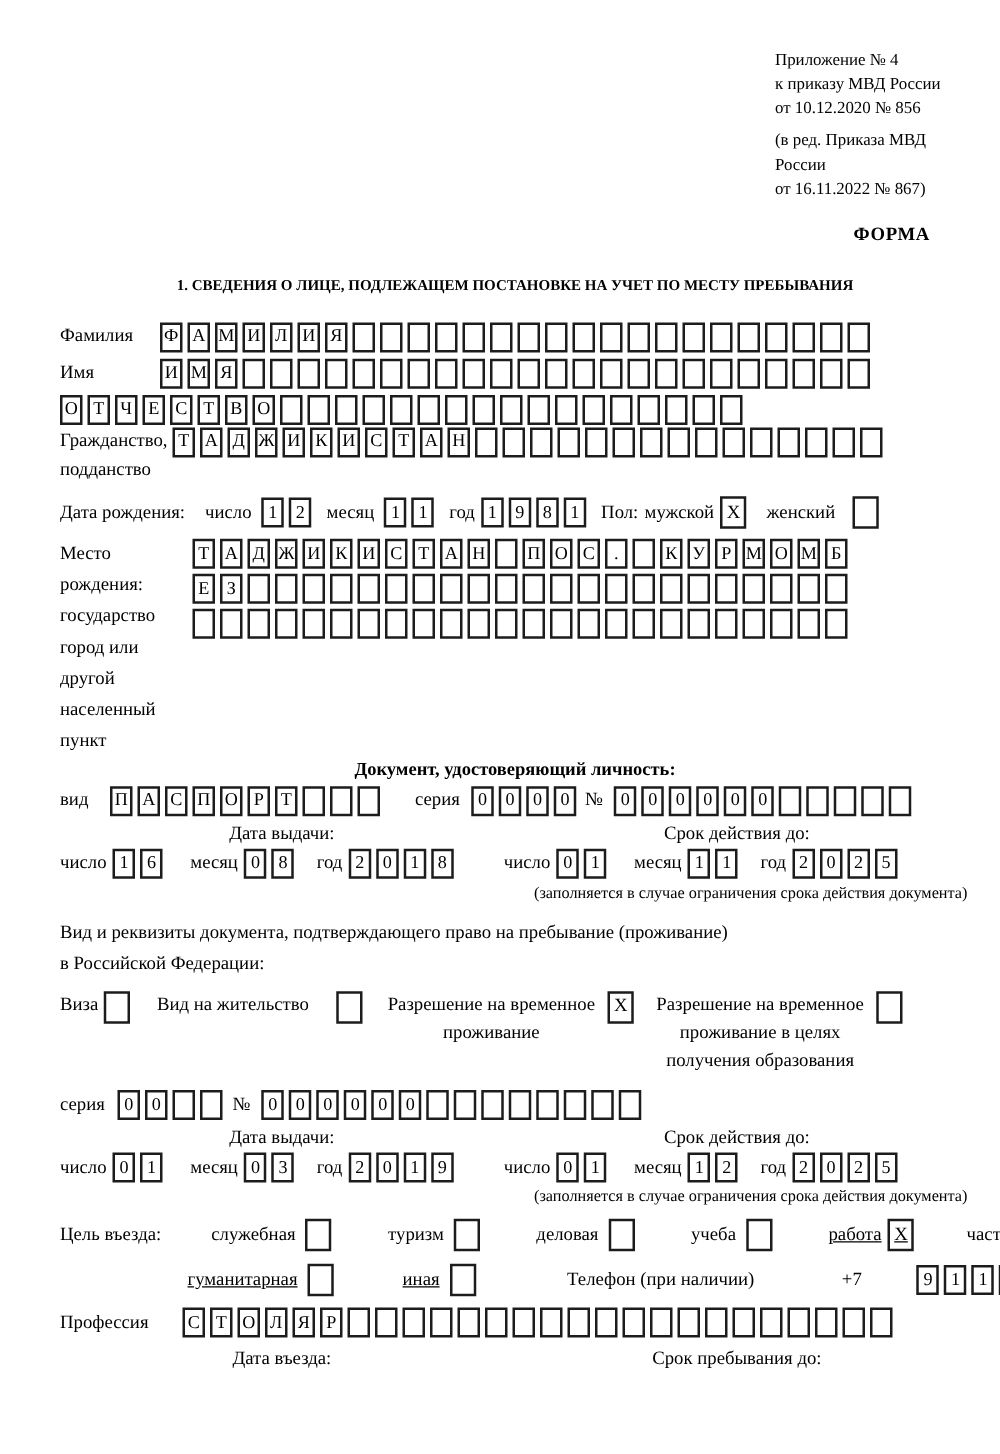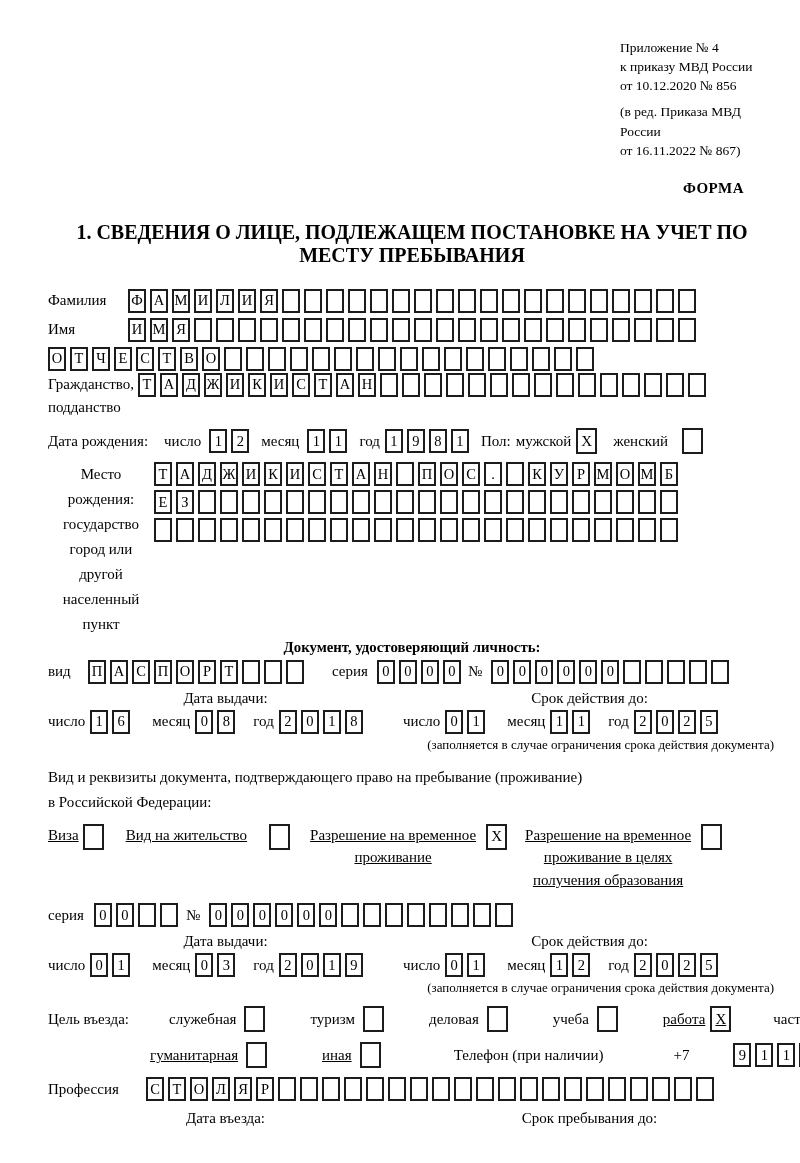--- a/index.html
+++ b/index.html
@@ -12,21 +12,21 @@
   .page { padding:38px 24px 10px 48px; }
 
   
   .ref-block { margin-left:572px; font-size:13.5px; line-height:1.42; }
   .ref-block .gap-top { margin-top:7px; }
   .forma { text-align:right; padding-right:32px; font-weight:bold; font-size:15px; margin-top:20px; letter-spacing:.5px; }
 
   
   .title { text-align:center; font-weight:bold; font-size:15.5px; line-height:1.45; margin-top:14px; }
   .uline { display:inline-block; width:58px; border-bottom:2px solid #222; height:14px; margin-left:10px; }
-  .section-heading { font-weight:bold; font-size:20px; margin-top:24px; text-align:center; }
+  .section-heading { font-weight:bold; font-size:12px; margin-top:24px; text-align:center; }
 
   
   .row { display:flex; align-items:center; margin-top:5px; }
   .row-top { display:flex; align-items:flex-start; margin-top:5px; }
   .flabel { flex:none; line-height:1.55; }
   .lbl { white-space:nowrap; }
 
   
   .cells { display:inline-flex; flex-wrap:nowrap; }
   .cell {
@@ -56,21 +56,21 @@
   .dgroup .cells { margin-right:10px; }
   .dgroup .cells:last-child { margin-right:0; }
   .d-left { width:355px; }
   .small-note { text-align:right; font-size:13px; margin-top:3px; padding-right:2px; }
 
   .para { margin-top:12px; line-height:1.7; }
 
   
   .opts { display:flex; align-items:flex-start; margin-top:8px; }
   .opt { display:flex; align-items:flex-start; }
-  .opt .olabel { line-height:1.5;text-decoration:underline; }
+  .opt .olabel { line-height:1.5; }
   .opt .olabel.centered { text-align:center; }
   .opt .cbox { margin-left:10px; }
 
   .checkline { display:flex; align-items:center; margin-top:10px; flex-wrap:nowrap;gap:36px; }
   .checkline .pair { display:flex; align-items:center; margin-right:9px; }
   .checkline .pair .cbox { margin-left:8px; }
 </style>
 </head>
 <body>
 
@@ -238,21 +238,21 @@
         <span class="cell">1</span>
       </span>
     <span class="lbl" style="margin-left:8px;">Пол:</span>
     <span class="lbl" style="margin:0 5px 0 5px;">мужской</span>
     <span class="cbox">X</span>
     <span class="lbl" style="margin:0 14px 0 16px;">женский</span>
     <span class="cbox"></span>
   </div>
 
   <div class="row-top" style="margin-top:8px;">
-    <span class="flabel" style="width:106px; line-height:1.66;text-align:center;">
+    <span class="flabel" style="width:106px; line-height:1.66;">
       <span>Место рождения:</span><br>
       <span>государство</span><br>
       <span>город или другой</span><br>
       <span>населенный пункт</span>
     </span>
     <span class="cellrows">
       <div><span class="cells">
             <span class="cell">Т</span>
             <span class="cell">А</span>
             <span class="cell">Д</span>

